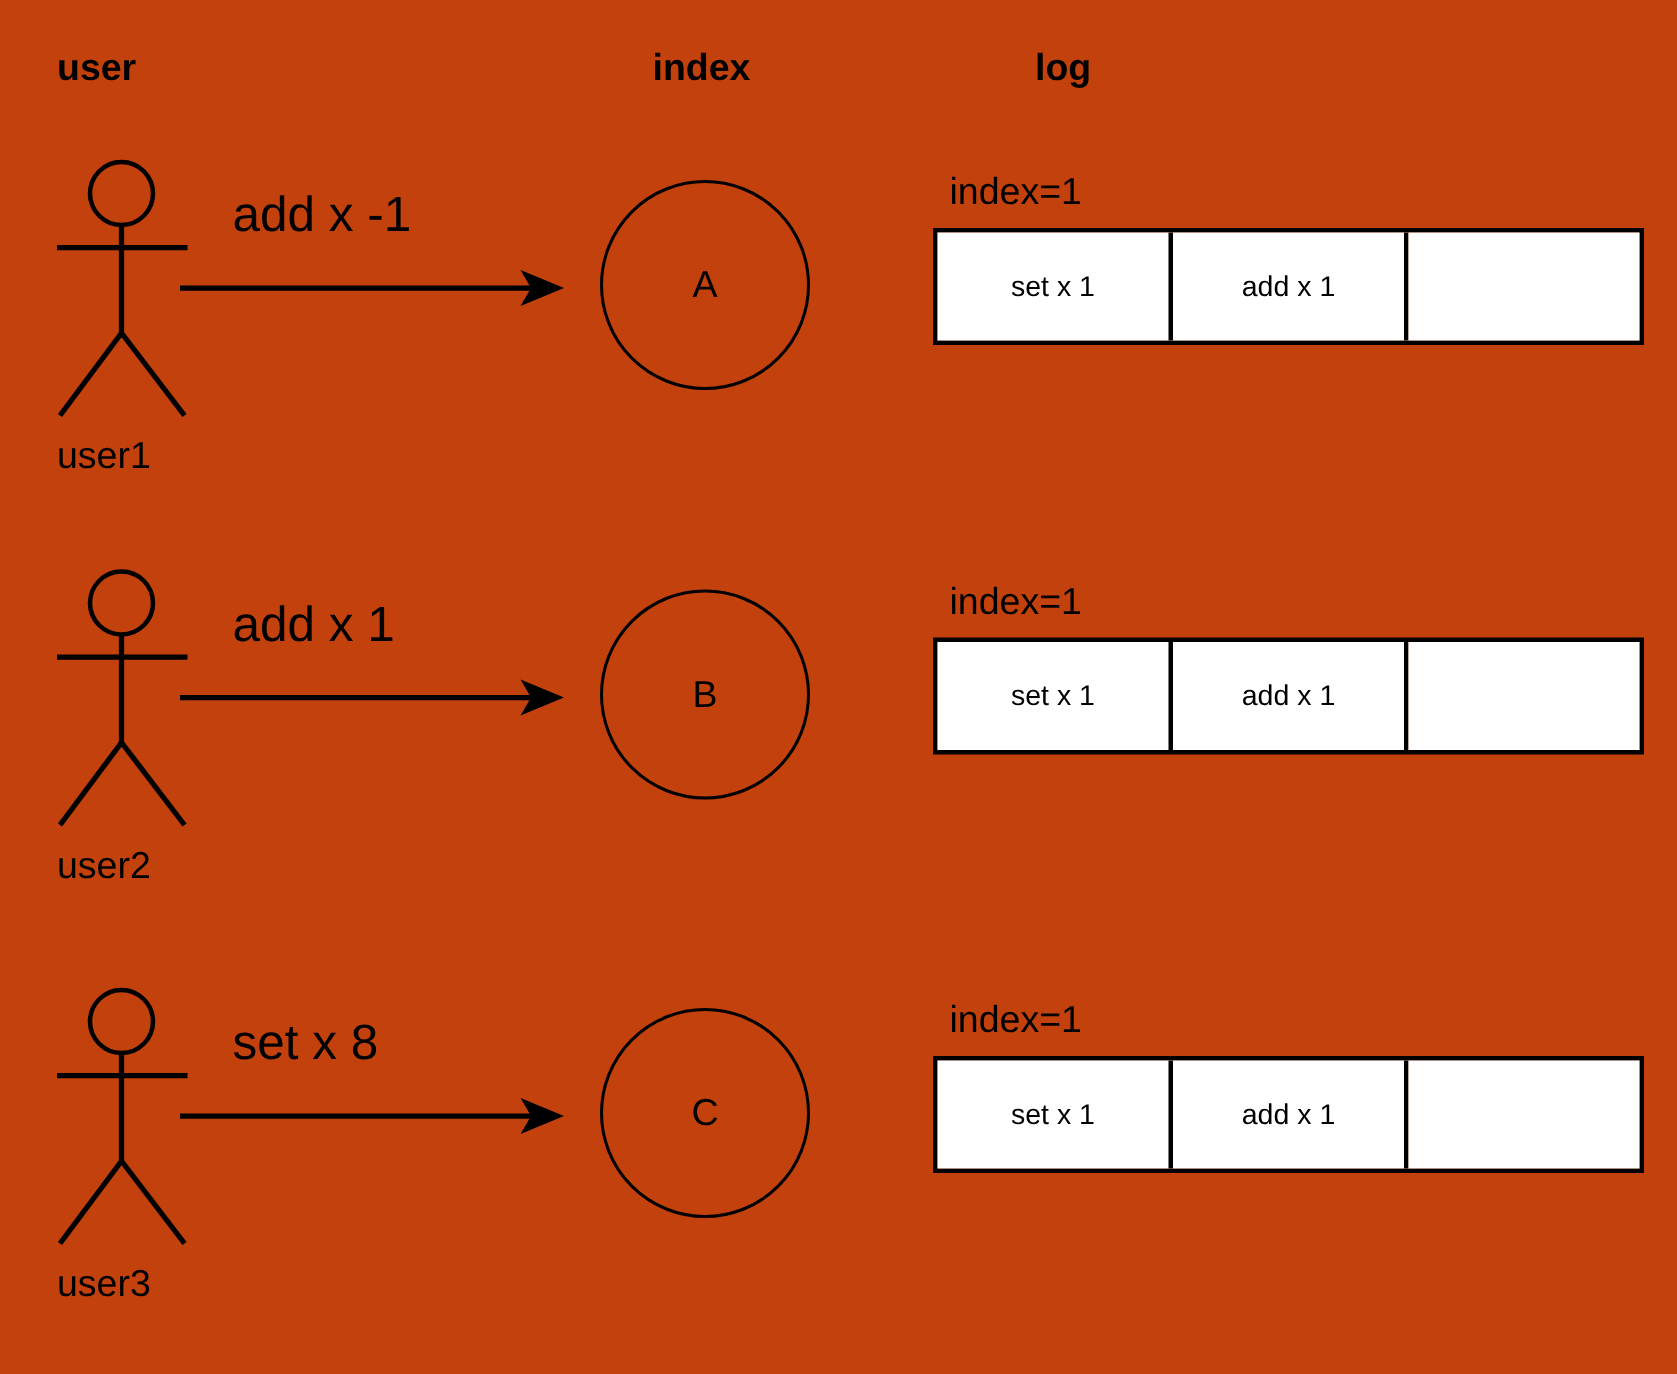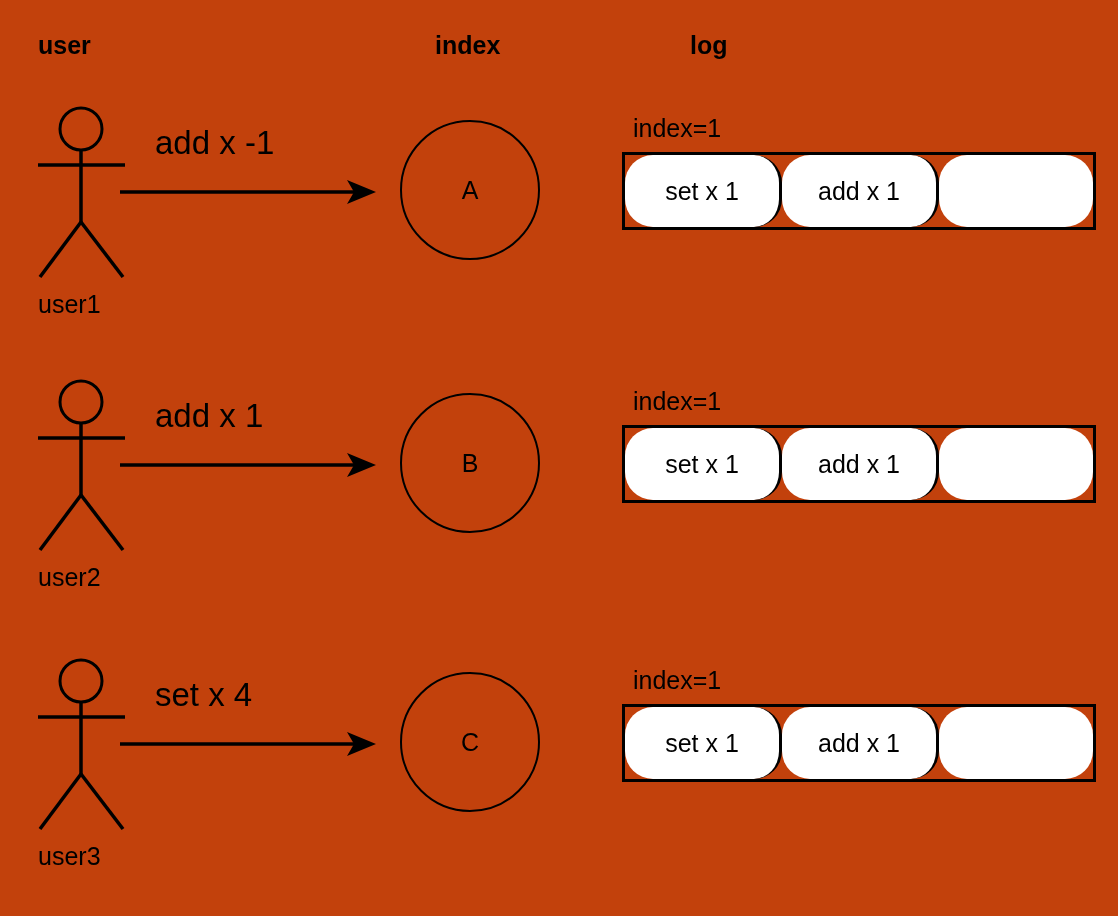--- a/index.html
+++ b/index.html
@@ -115,25 +115,24 @@
     border: 3px solid #000;
     display: flex;
   }
   .log-cell {
     flex: 1 1 0;
     box-sizing: border-box;
     border-right: 3px solid #000;
     display: flex;
     align-items: center;
     justify-content: center;
-    font-size: 25px;
+    font-size: 19px;
     line-height: 25px;
     color: #000;
     background: #ffffff;
-    border-radius: 28px;
   }
   .log-cell:last-child { border-right: none; }
 </style>
 </head>
 <body>
 
 <div id="canvas">
 
   <div class="col-header hdr-user">user</div>
   <div class="col-header hdr-node">index</div>
@@ -211,21 +210,21 @@
       <svg width="110" height="185" viewBox="0 0 110 185">
         <circle cx="51" cy="29" r="21" fill="none" stroke="#000" stroke-width="3"></circle>
         <line x1="51" y1="50" x2="51" y2="122" stroke="#000" stroke-width="3.5"></line>
         <line x1="8" y1="65" x2="95" y2="65" stroke="#000" stroke-width="3.5"></line>
         <line x1="51" y1="122" x2="10" y2="177" stroke="#000" stroke-width="3.5"></line>
         <line x1="51" y1="122" x2="93" y2="177" stroke="#000" stroke-width="3.5"></line>
       </svg>
     </div>
     <div class="actor-label">user3</div>
 
-    <div class="arrow-label">set x 4</div>
+    <div class="arrow-label">set x 8</div>
     <div class="arrow">
       <svg width="262" height="32" viewBox="0 0 262 32">
         <line x1="2" y1="16" x2="240" y2="16" stroke="#000" stroke-width="3.5"></line>
         <polygon points="229,4 258,16 229,28 236,16" fill="#000"></polygon>
       </svg>
     </div>
 
     <div class="node-circle">
       <span class="node-circle-label">C</span>
     </div>

